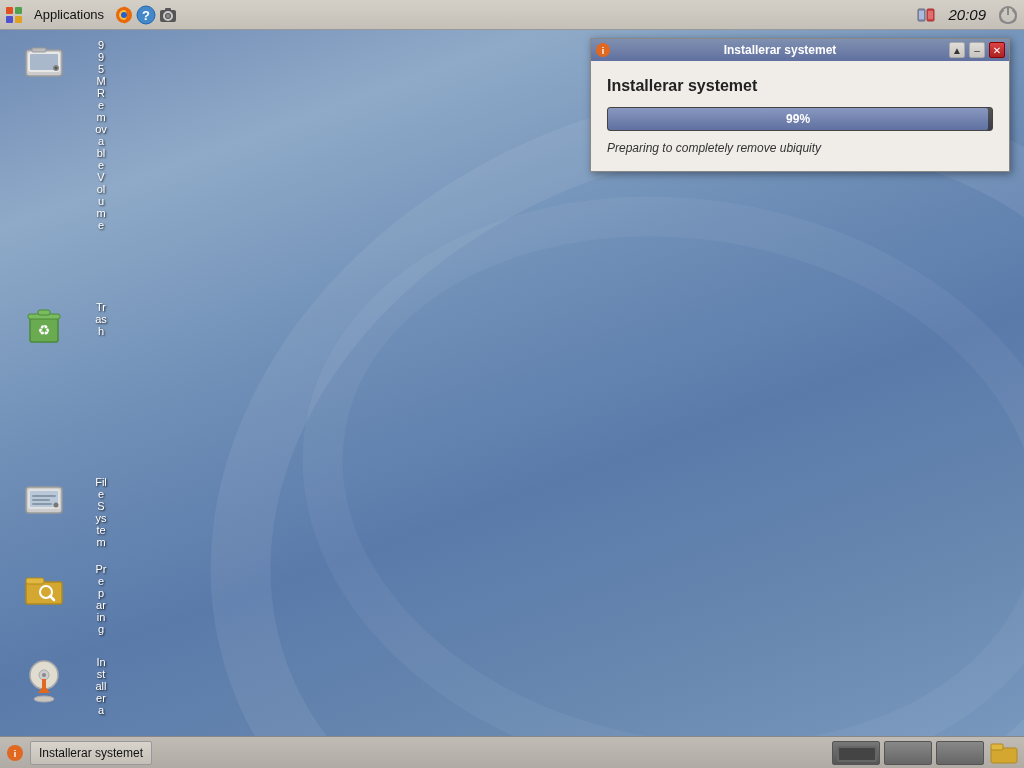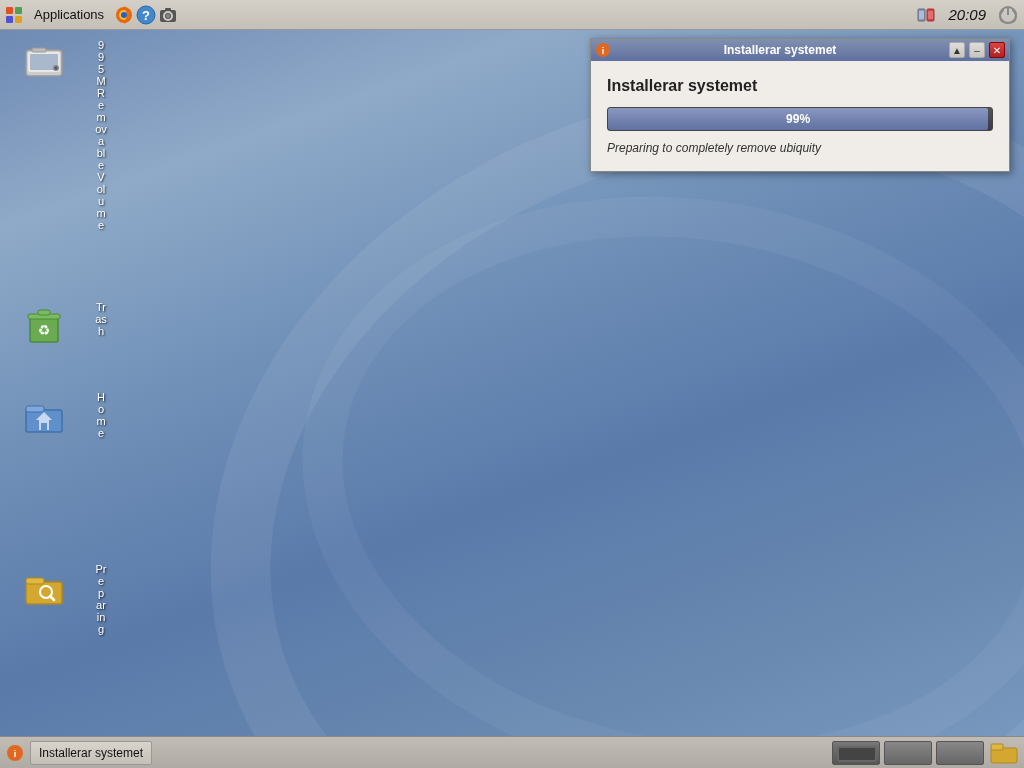--- a/index.html
+++ b/index.html
@@ -368,50 +368,67 @@
 
         <rect x="8" y="14" width="32" height="5" rx="2" fill="#7abb60" stroke="#4a8a38" stroke-width="1"></rect>
         <rect x="18" y="10" width="12" height="5" rx="2" fill="#7abb60" stroke="#4a8a38" stroke-width="1"></rect>
 
         <text x="24" y="35" text-anchor="middle" font-size="14" fill="white">♻</text>
       </svg>
     </div>
     <div class="icon-label">Trash</div>
   </div>
 
-  <div class="desktop-icon" style="left:20px; top:390px;">
+
+  <div class="desktop-icon" style="left:20px; top:475px;">
     <div class="icon-img">
       <svg width="48" height="48" viewBox="0 0 48 48">
-
-        <rect x="6" y="20" width="36" height="22" rx="2" fill="#6090cc" stroke="#4070aa" stroke-width="1.5"></rect>
-        <rect x="6" y="16" width="18" height="6" rx="2" fill="#80a8dd" stroke="#4070aa" stroke-width="1"></rect>
-
-        <polygon points="24,22 16,30 32,30" fill="#c8d8f0"></polygon>
-        <rect x="19" y="30" width="10" height="10" fill="#c8d8f0"></rect>
-        <rect x="21" y="33" width="6" height="7" fill="#6090cc"></rect>
-      </svg>
-    </div>
-    <div class="icon-label">Home</div>
-  </div>
-
+        <rect x="6" y="12" width="36" height="26" rx="3" fill="#ccc" stroke="#999" stroke-width="1.5"></rect>
+        <rect x="8" y="14" width="32" height="20" rx="2" fill="#e0e0e0"></rect>
+        <rect x="10" y="16" width="28" height="16" rx="1" fill="#b8c8d8"></rect>
+
+        <rect x="12" y="20" width="24" height="2" rx="1" fill="#8898a8"></rect>
+        <rect x="12" y="24" width="18" height="2" rx="1" fill="#8898a8"></rect>
+        <rect x="12" y="28" width="20" height="2" rx="1" fill="#8898a8"></rect>
+        <circle cx="36" cy="30" r="2.5" fill="#777"></circle>
+      </svg>
+    </div>
+    <div class="icon-label">File System</div>
+  </div>
 
   <div class="desktop-icon" style="left:20px; top:562px;">
     <div class="icon-img">
       <svg width="48" height="48" viewBox="0 0 48 48">
 
         <rect x="6" y="20" width="36" height="22" rx="2" fill="#d4a830" stroke="#b08820" stroke-width="1.5"></rect>
         <rect x="6" y="16" width="18" height="6" rx="2" fill="#e0b840" stroke="#b08820" stroke-width="1"></rect>
 
         <circle cx="26" cy="30" r="6" fill="none" stroke="#fff" stroke-width="2"></circle>
         <line x1="30" y1="34" x2="34" y2="38" stroke="#fff" stroke-width="2.5" stroke-linecap="round"></line>
       </svg>
     </div>
     <div class="icon-label">Preparing</div>
   </div>
 
+  <div class="desktop-icon" style="left:20px; top:655px;">
+    <div class="icon-img">
+      <svg width="48" height="48" viewBox="0 0 48 48">
+
+        <circle cx="24" cy="20" r="14" fill="#e0ddd0" stroke="#aaa" stroke-width="1.5"></circle>
+        <circle cx="24" cy="20" r="5" fill="#ccc" stroke="#aaa" stroke-width="1"></circle>
+        <circle cx="24" cy="20" r="2" fill="#888"></circle>
+
+        <polygon points="24,30 18,38 30,38" fill="#e06820"></polygon>
+        <rect x="22" y="24" width="4" height="10" fill="#e06820"></rect>
+
+        <ellipse cx="24" cy="44" rx="10" ry="3" fill="#c8c4c0" stroke="#aaa" stroke-width="1"></ellipse>
+      </svg>
+    </div>
+    <div class="icon-label">Installera</div>
+  </div>
 
   <div class="dialog">
     <div class="dialog-titlebar">
 
       <div class="dialog-title-icon">
         <svg width="16" height="16" viewBox="0 0 16 16">
           <circle cx="8" cy="8" r="7" fill="#e06820"></circle>
           <text x="8" y="12" text-anchor="middle" fill="white" font-size="9" font-weight="bold">i</text>
         </svg>
       </div>

